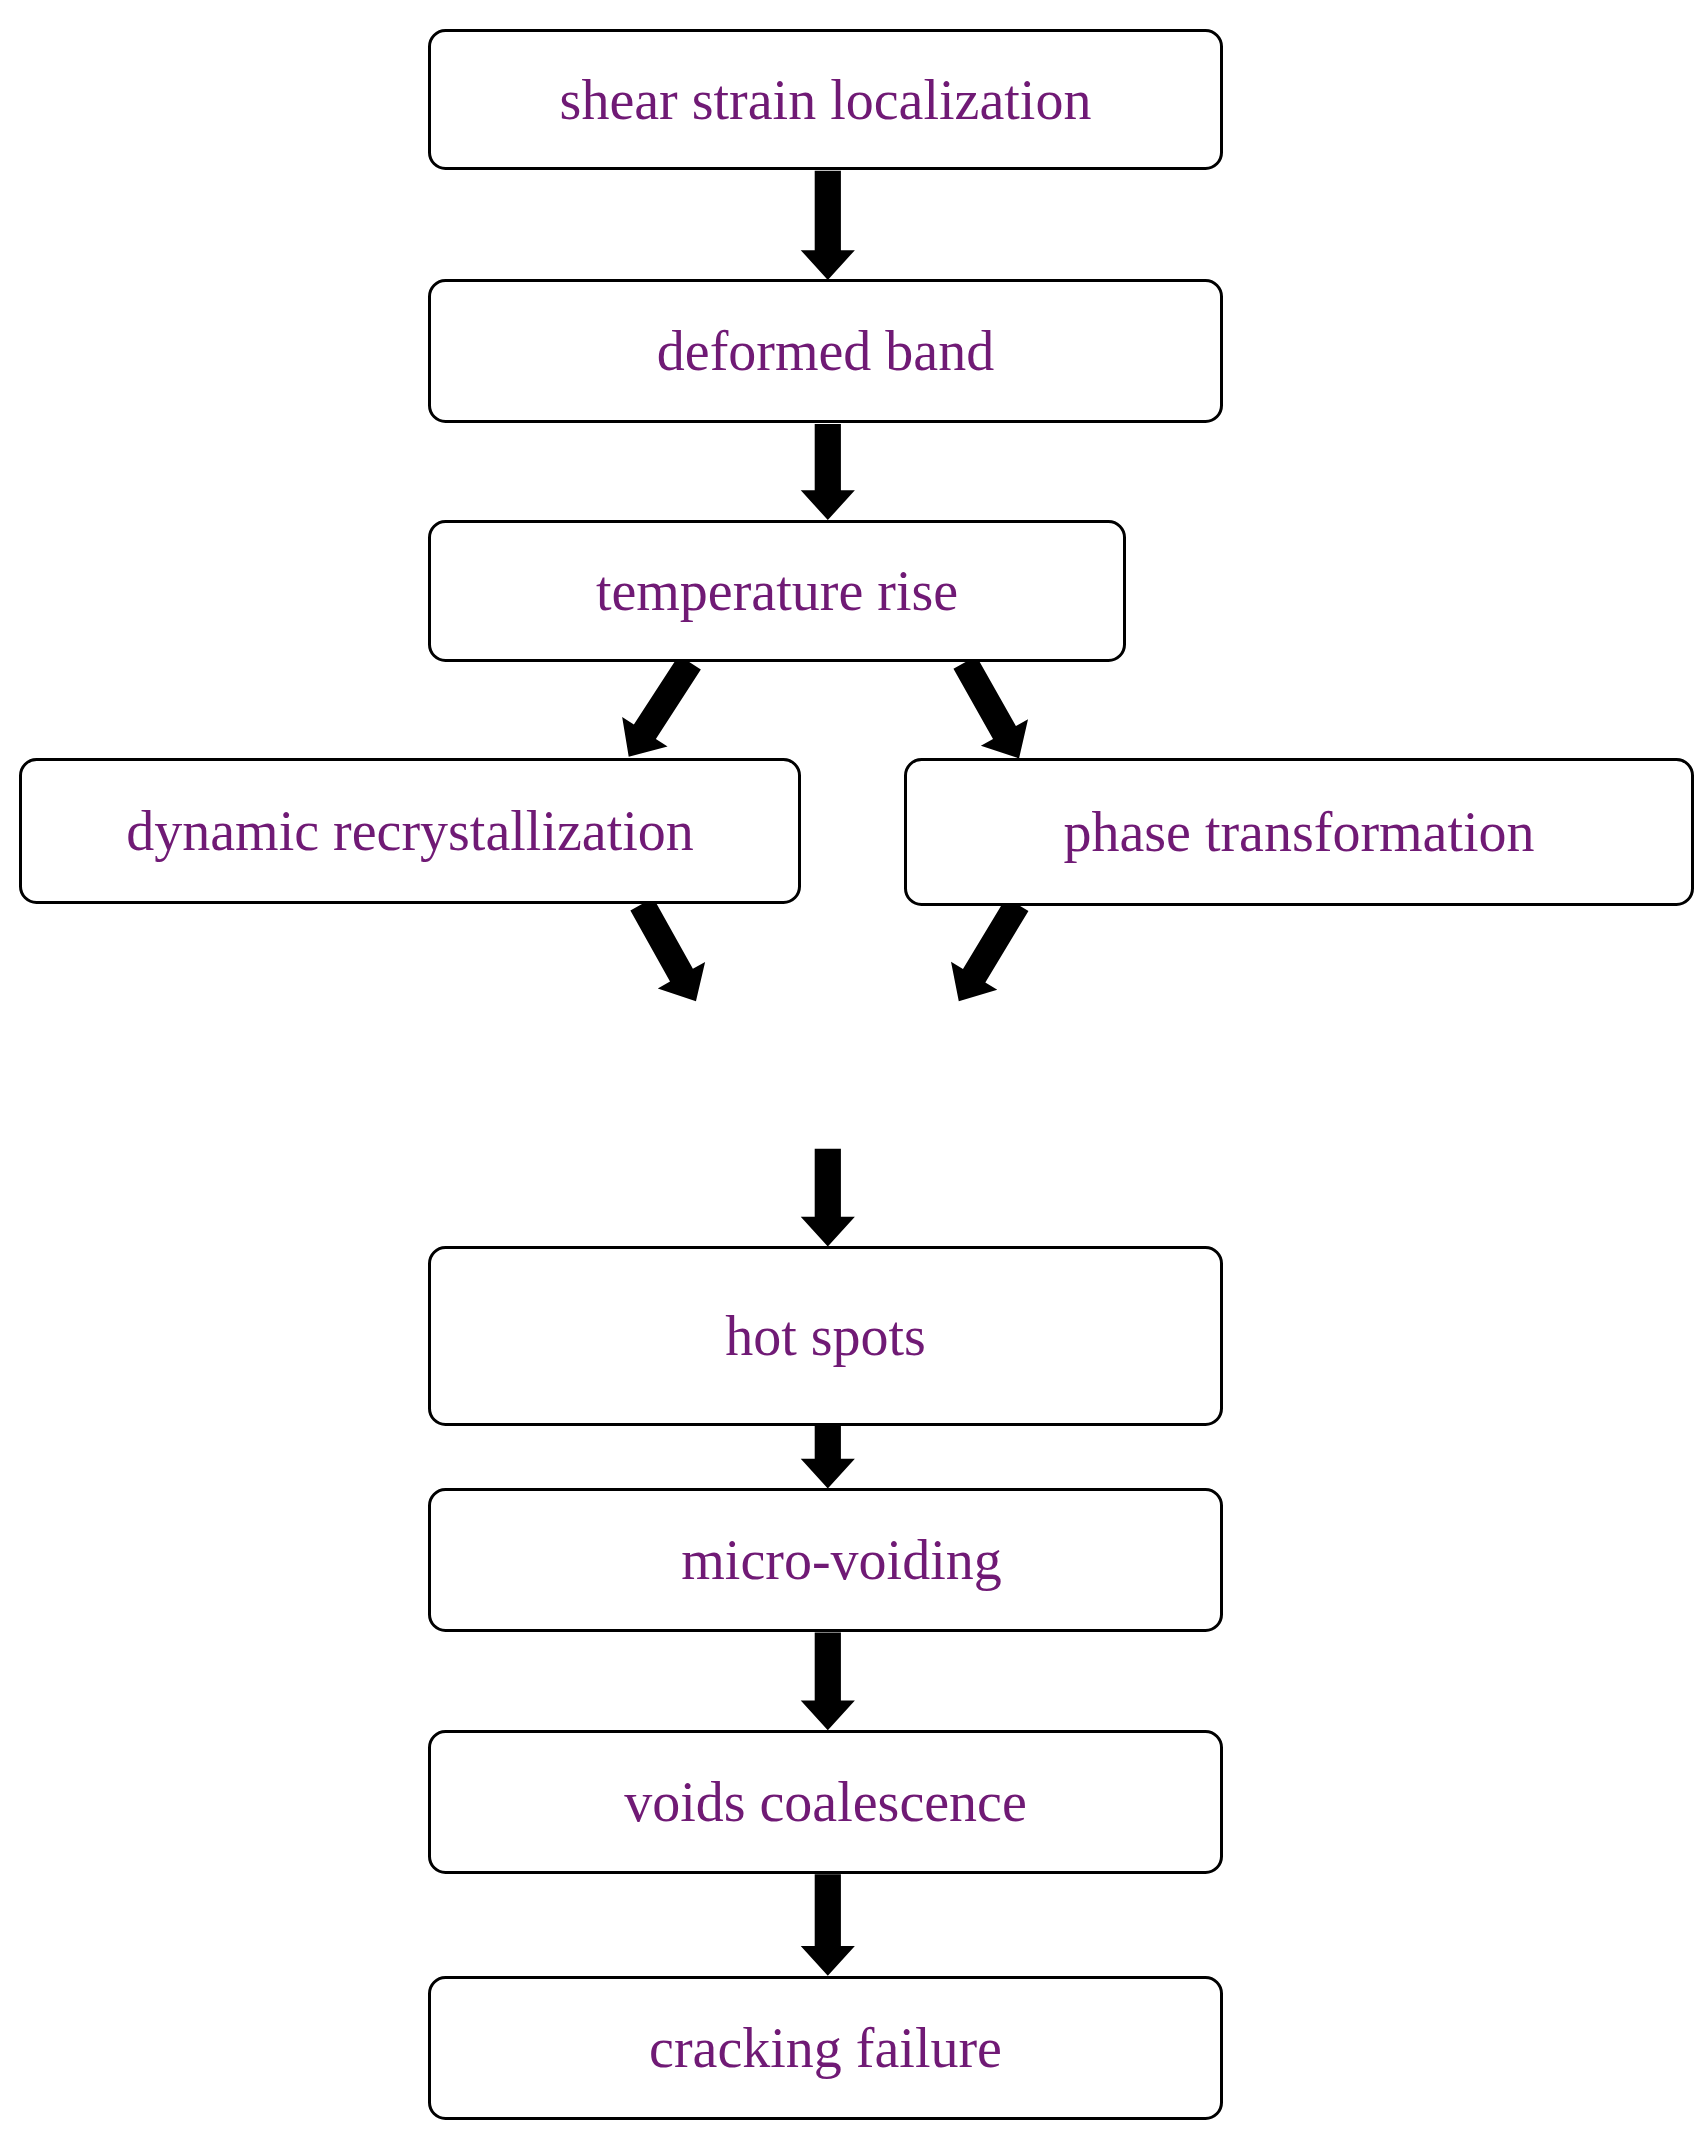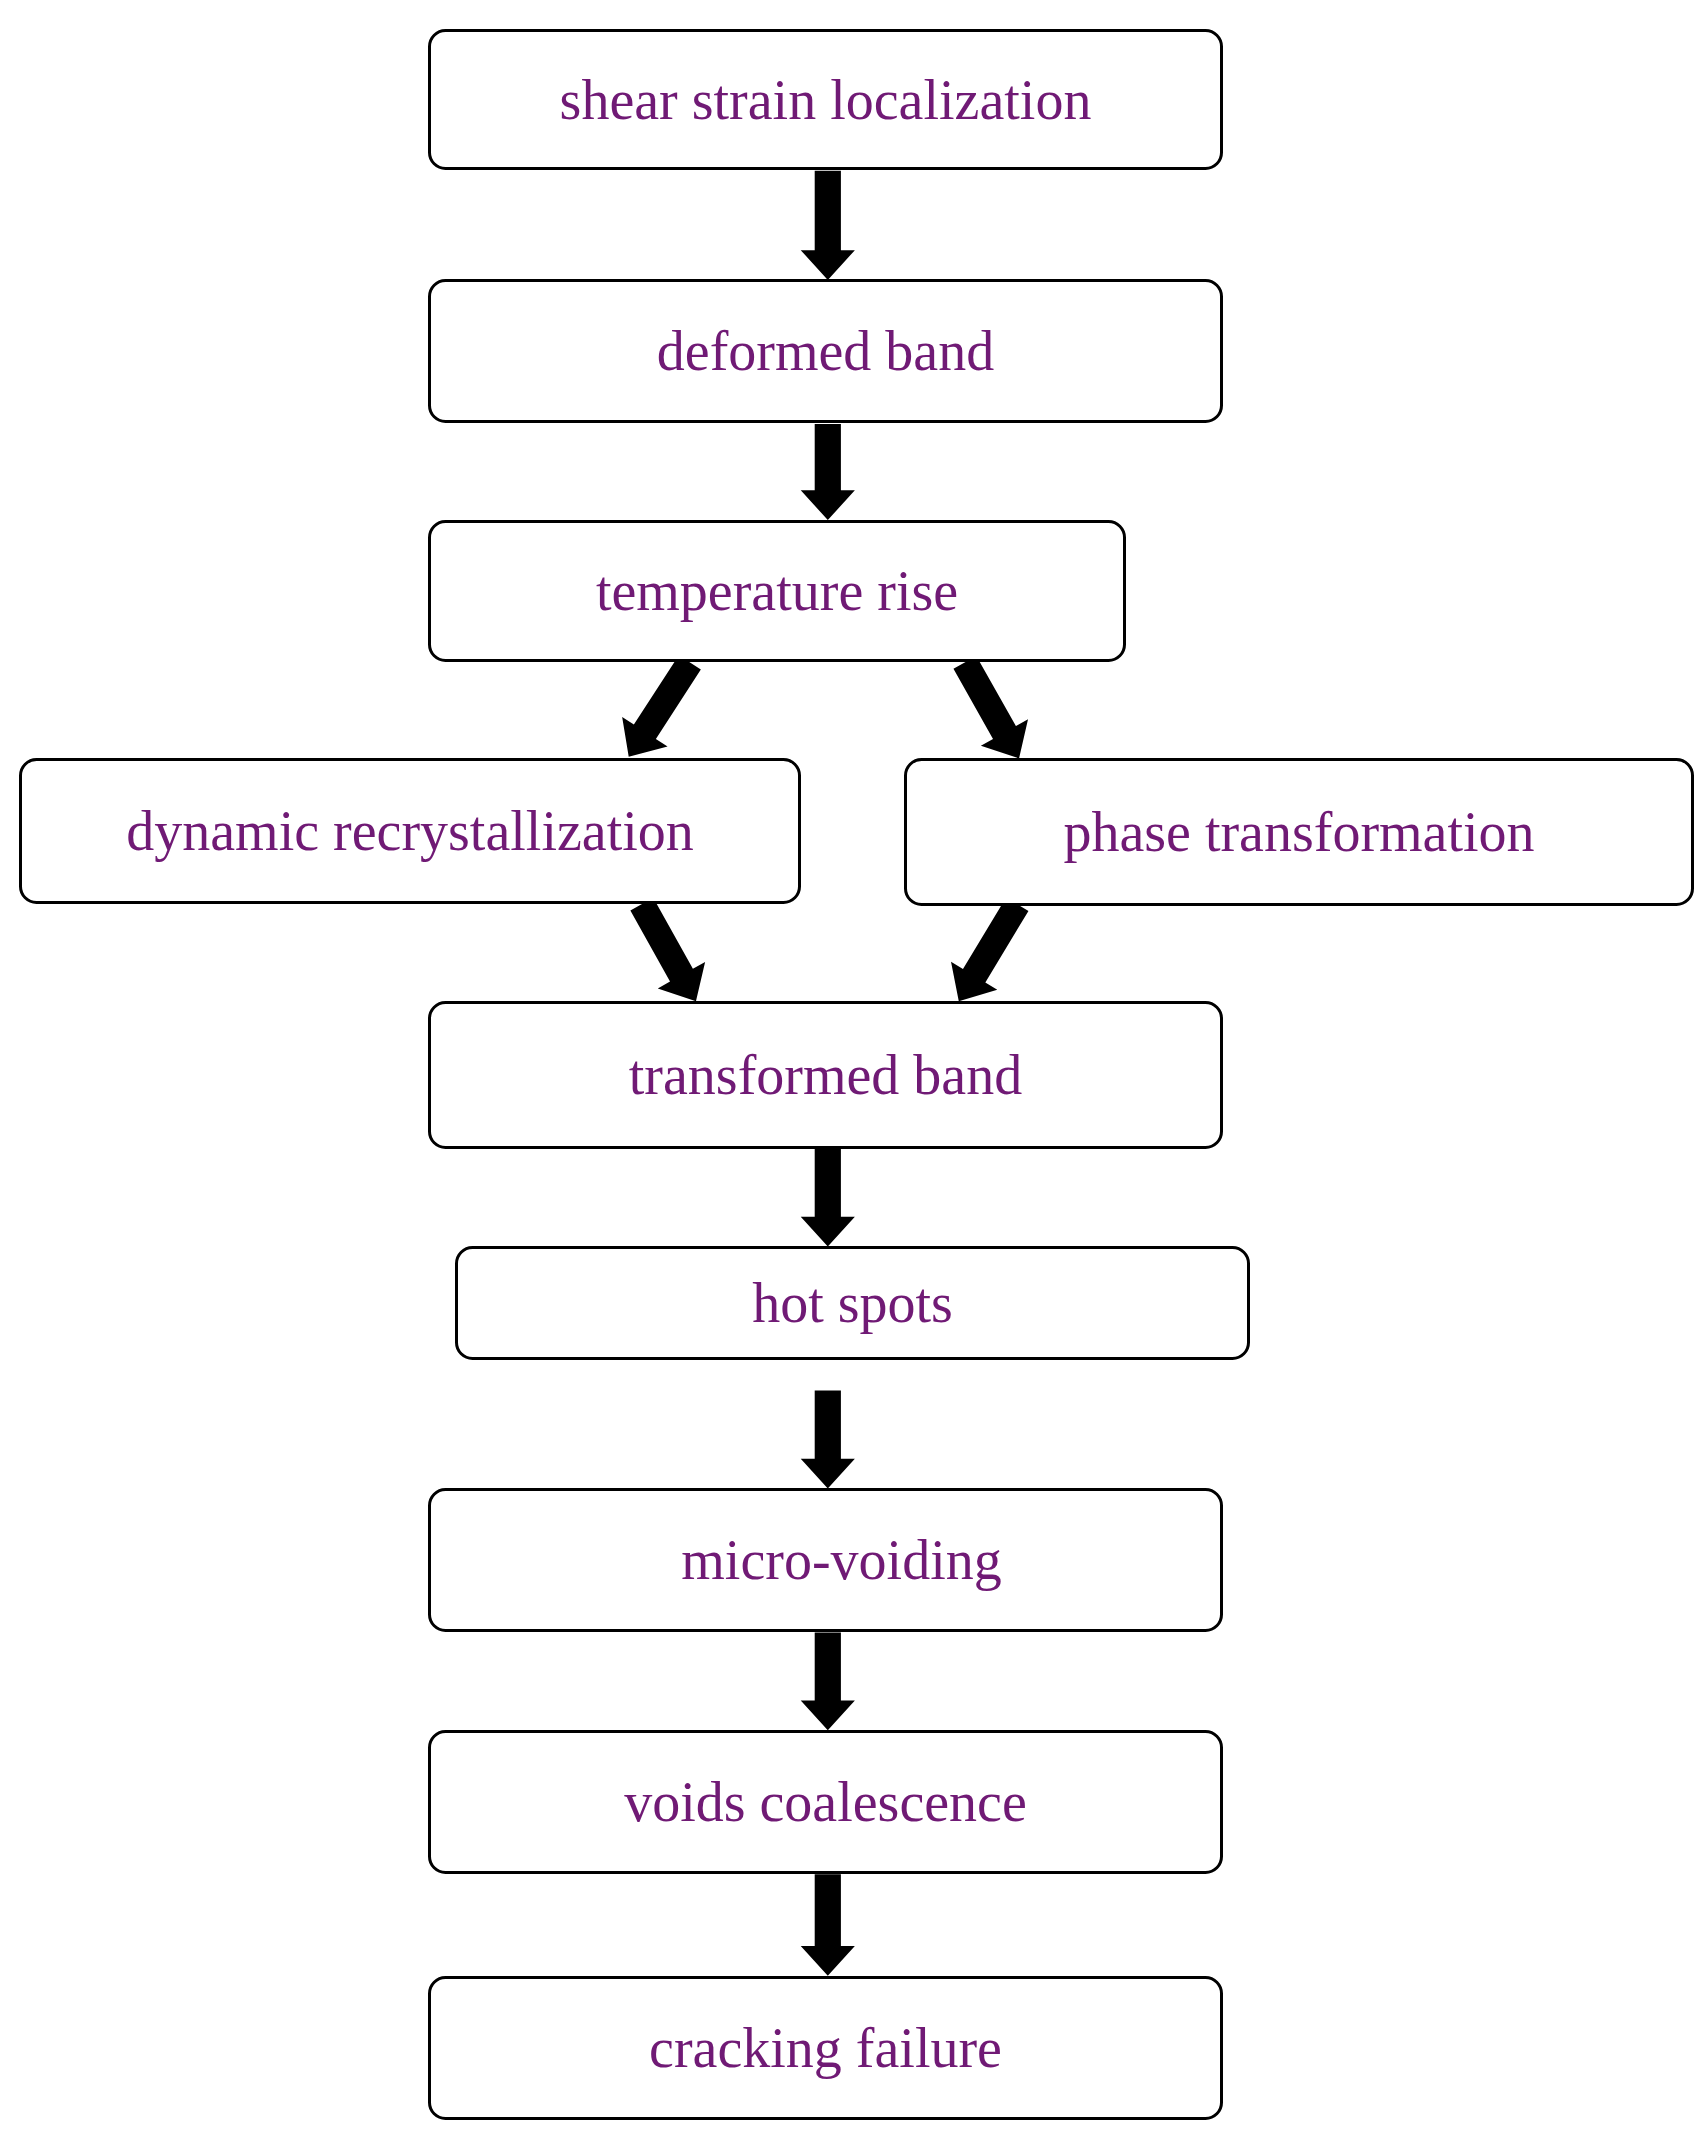--- a/index.html
+++ b/index.html
@@ -63,23 +63,22 @@
   <div class="node" style="left:428px; top:29px;   width:795px; height:141px;">shear strain localization</div>
 
   <div class="node" style="left:428px; top:279px;  width:795px; height:144px;">deformed band</div>
 
   <div class="node" style="left:428px; top:520px;  width:698px; height:142px;">temperature rise</div>
 
   <div class="node" style="left:19px;  top:758px;  width:782px; height:146px;">dynamic recrystallization</div>
 
   <div class="node" style="left:904px; top:758px; width:790px; height:148px;">phase transformation</div>
 
-  <div class="node" style="left:428px; top:1001px; width:795px; height:148px;">transformed band</div>
 
-  <div class="node" style="left:428px; top:1246px; width:795px; height:114px;margin-left:27px;">hot spots</div>
+  <div class="node" style="left:428px; top:1246px; width:795px; height:180px;">hot spots</div>
 
   <div class="node" style="left:428px; top:1488px; width:795px; height:144px;padding-left:32px;">micro-voiding</div>
 
   <div class="node" style="left:428px; top:1730px; width:795px; height:144px;">voids coalescence</div>
 
   <div class="node" style="left:428px; top:1976px; width:795px; height:144px;">cracking failure</div>
 
 </div>
 
 

